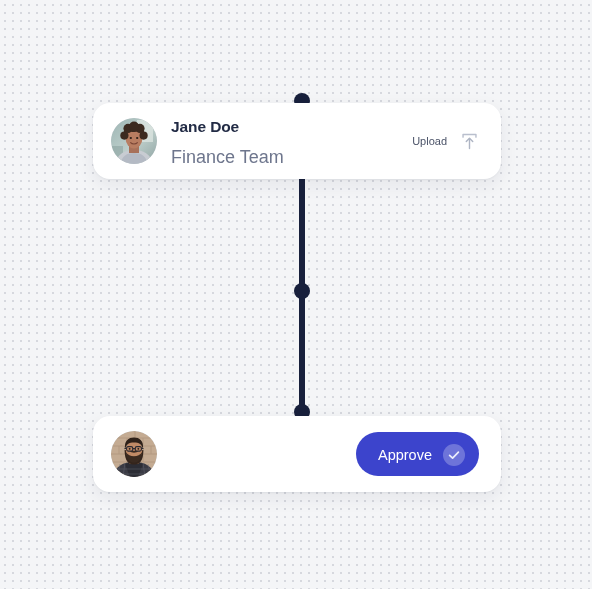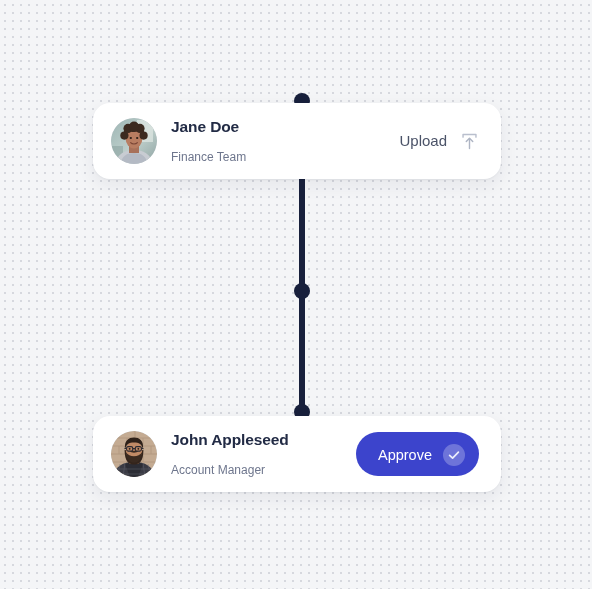--- a/index.html
+++ b/index.html
@@ -101,38 +101,38 @@
   }
   .person-name {
     font-size: 15.5px;
     font-weight: 700;
     color: #222b45;
     letter-spacing: -0.1px;
     line-height: 19px;
     white-space: nowrap;
   }
   .person-role {
-    font-size: 12px;
+    font-size: 18px;
     font-weight: 400;
     color: #6e768d;
     line-height: 18px;
     white-space: nowrap;
     margin-top: 10px;
   }
 
   
   .upload-action {
     display: flex;
     align-items: center;
     gap: 13px;
     flex: 0 0 auto;
     cursor: pointer;
   }
   .upload-label {
-    font-size: 15px;
+    font-size: 11px;
     color: #4b5368;
     line-height: 18px;
     white-space: nowrap;
   }
   .upload-icon { display: block; width: 19px; height: 19px; }
 
   
   .approve-button {
     flex: 0 0 auto;
     display: flex;
@@ -265,24 +265,20 @@
               <rect x="15.6" y="15.6" width="6.1" height="4.5" rx="1.5"></rect>
               <rect x="24.3" y="15.6" width="6.1" height="4.5" rx="1.5"></rect>
               <path d="M21.7 17.6 H24.3"></path>
               <path d="M15.6 17.3 L13.4 17.8 M30.4 17.3 L32.6 17.8"></path>
             </g>
             <ellipse cx="18.65" cy="17.8" rx="0.95" ry="0.85" fill="#1d1a17"></ellipse>
             <ellipse cx="27.35" cy="17.8" rx="0.95" ry="0.85" fill="#1d1a17"></ellipse>
           </g>
         </svg>
       </div>
-      <div class="person-text">
-        <div class="person-name">John Appleseed</div>
-        <div class="person-role">Account Manager</div>
-      </div>
     </div>
 
     <button class="approve-button">
       <span class="approve-label">Approve</span>
       <span>
         <svg class="approve-check" viewBox="0 0 22 22" xmlns="http://www.w3.org/2000/svg" aria-hidden="true">
           <circle cx="11" cy="11" r="11" fill="#ffffff" opacity="0.26"></circle>
           <path d="M6.6 11.3 L9.6 14.2 L15.4 8.2" fill="none" stroke="#eceefb" stroke-width="1.7" stroke-linecap="round" stroke-linejoin="round"></path>
         </svg>
       </span>

